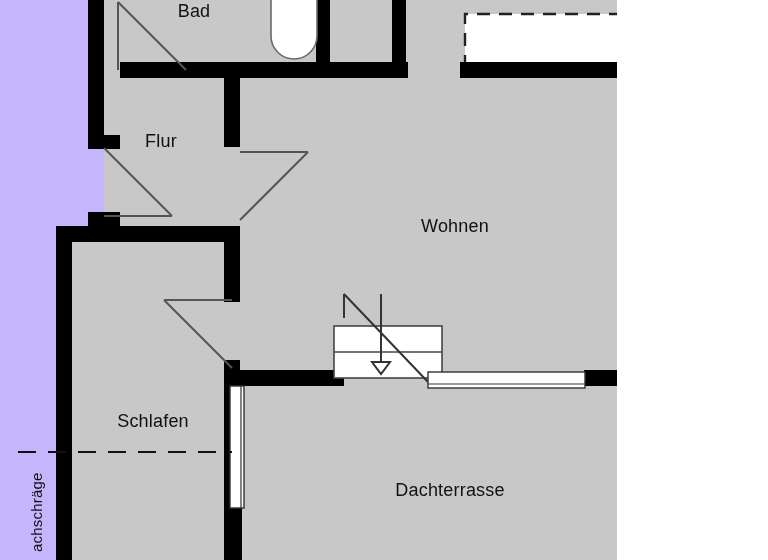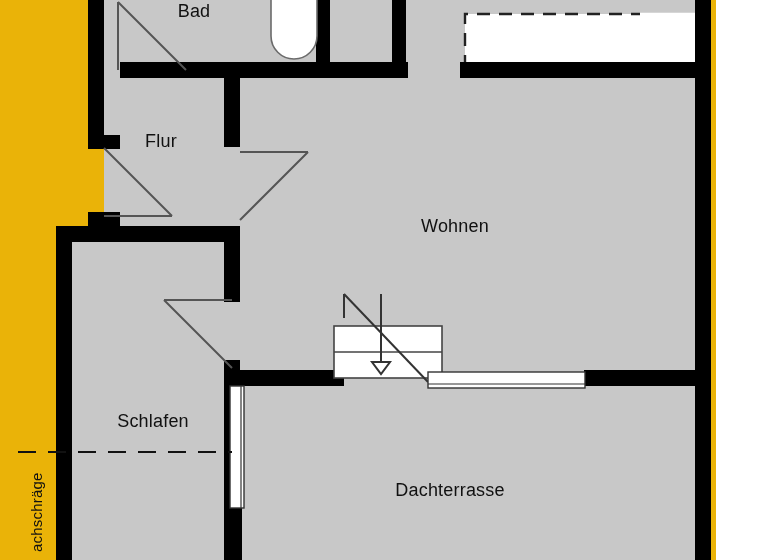--- a/index.html
+++ b/index.html
@@ -5,24 +5,24 @@
   html, body {
     margin: 0;
     padding: 0;
     background: #ffffff;
   }
   body {
     font-family: "Liberation Sans", sans-serif;
   }
   #plan-root {
     position: relative;
-    width: 716px;
+    width: 617px;
     height: 560px;
     overflow: hidden;
-    background: #eab308;
+    background: #c4b5fd;
   }
   #plan-svg {
     display: block;
     width: 768px;
     height: 560px;
   }
   .room-label {
     font-family: "Liberation Sans", sans-serif;
     font-size: 18px;
     fill: #111111;

